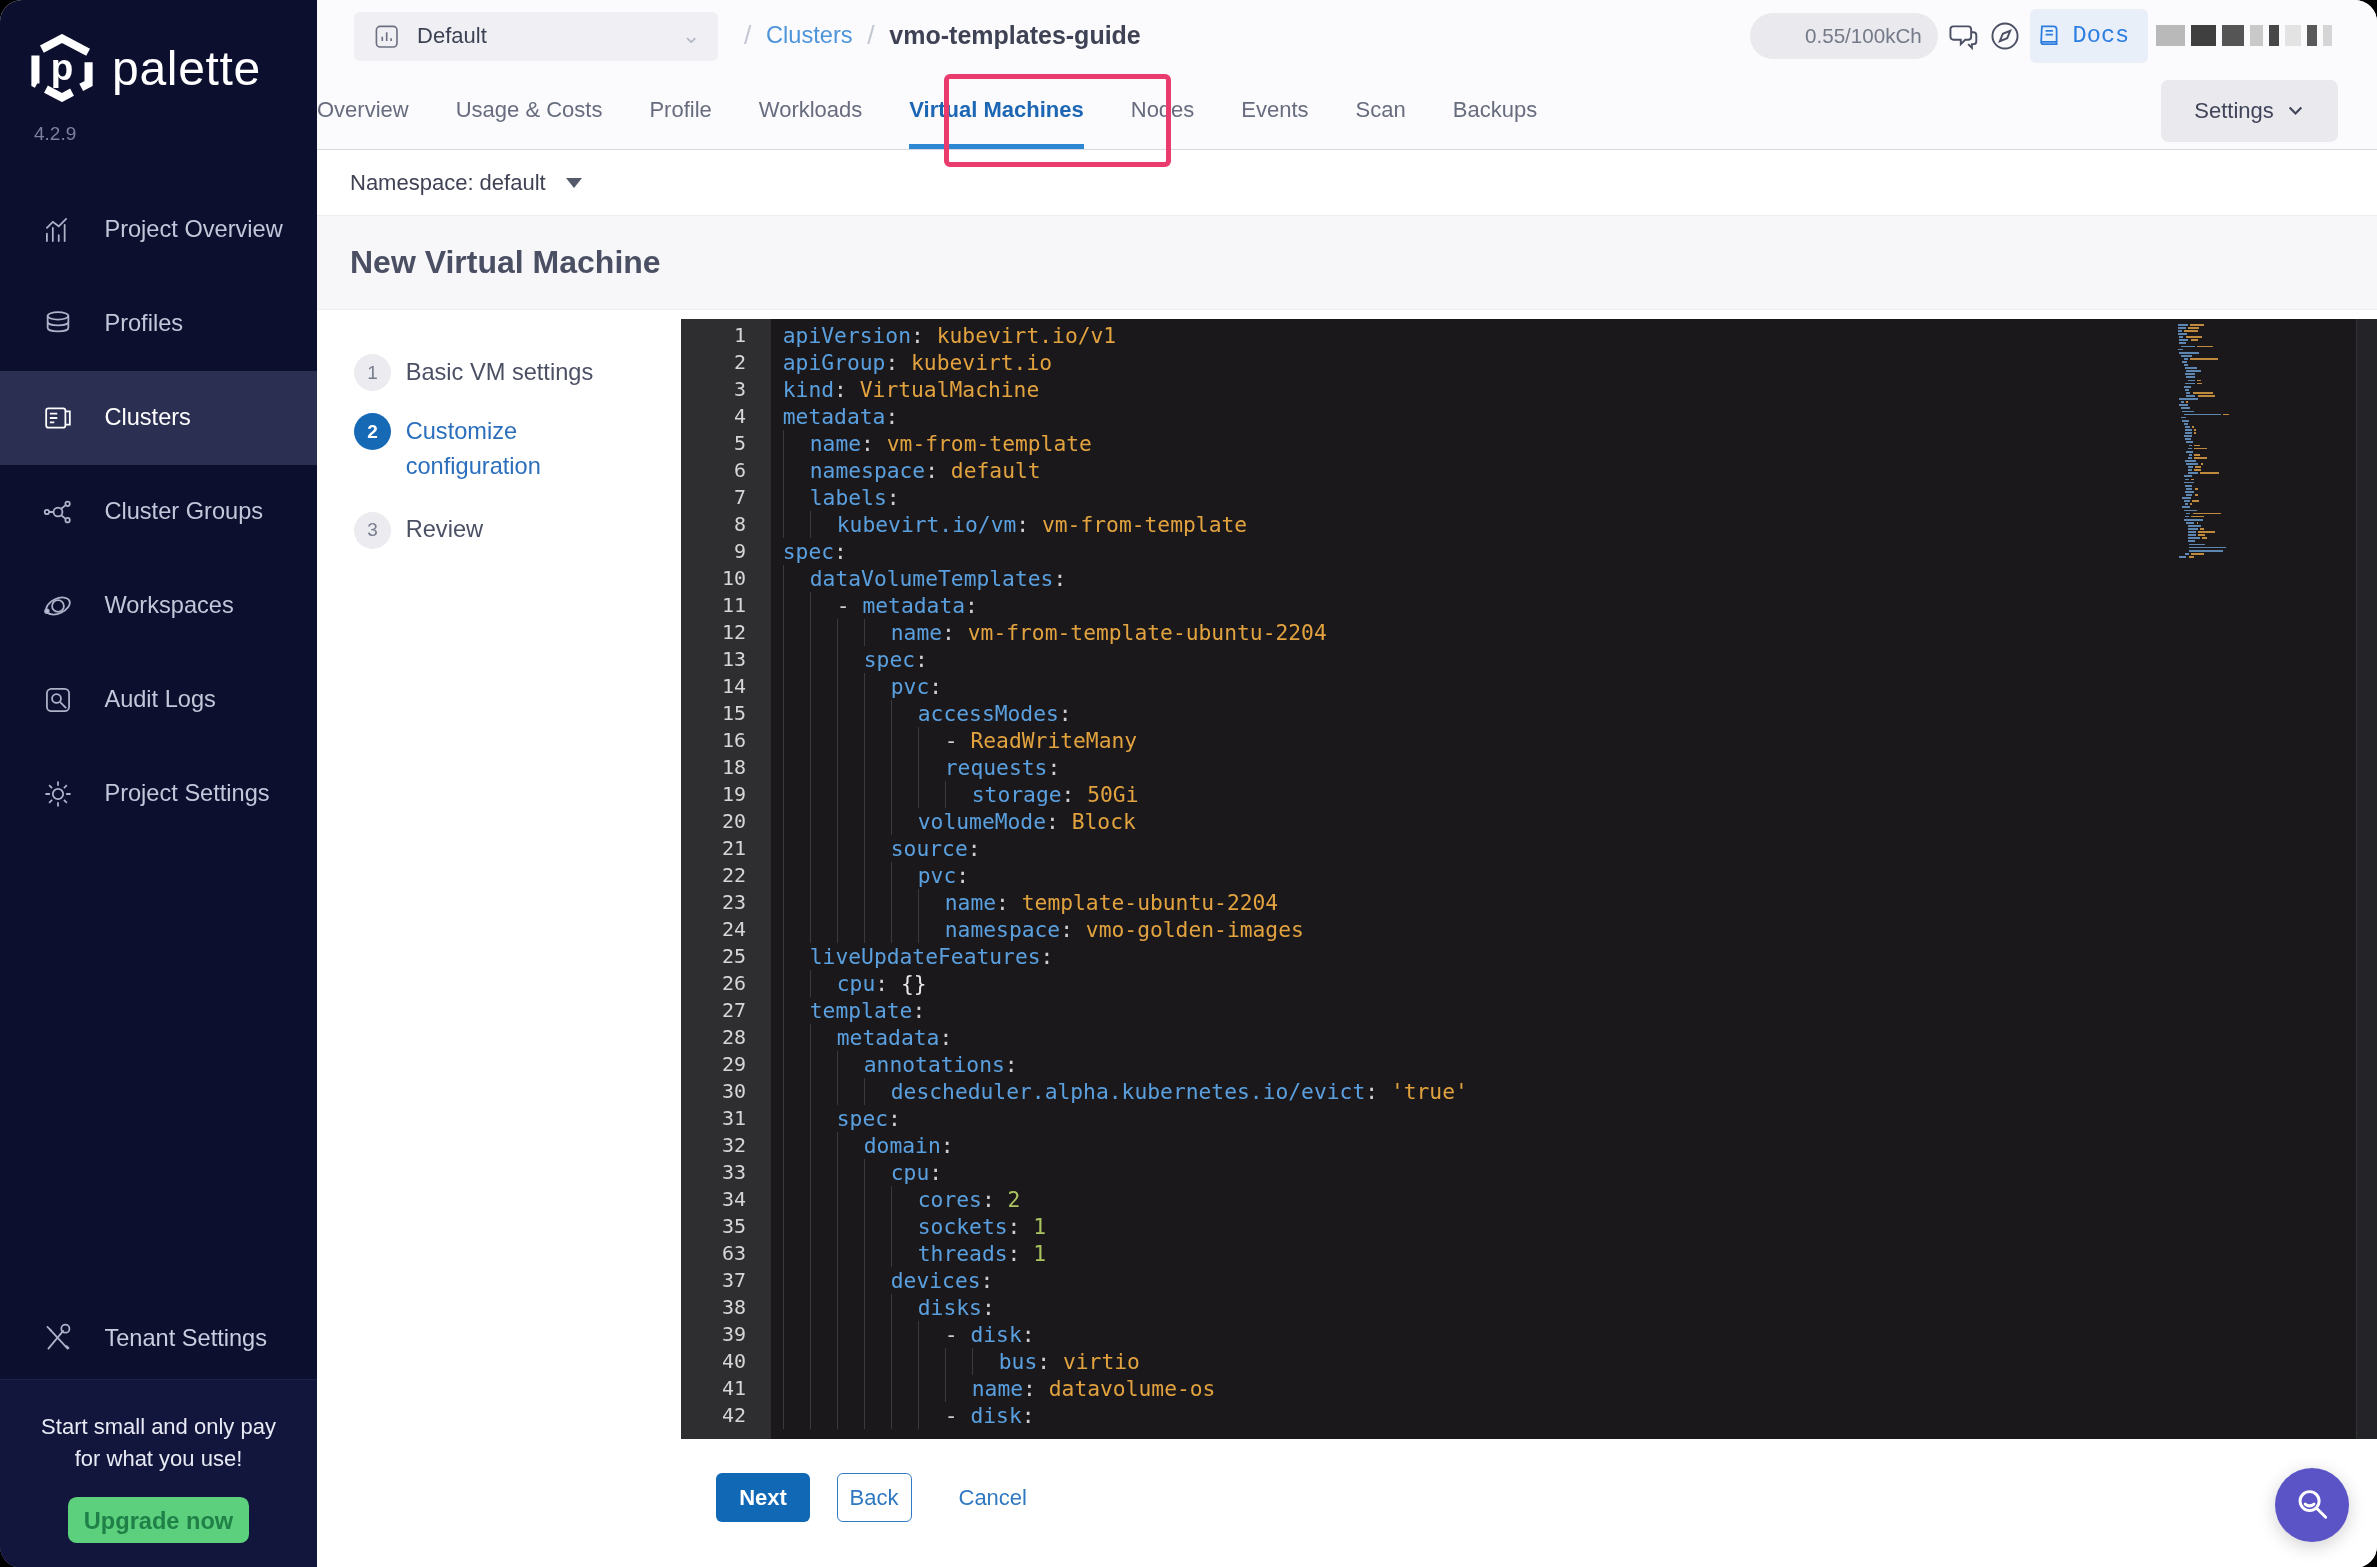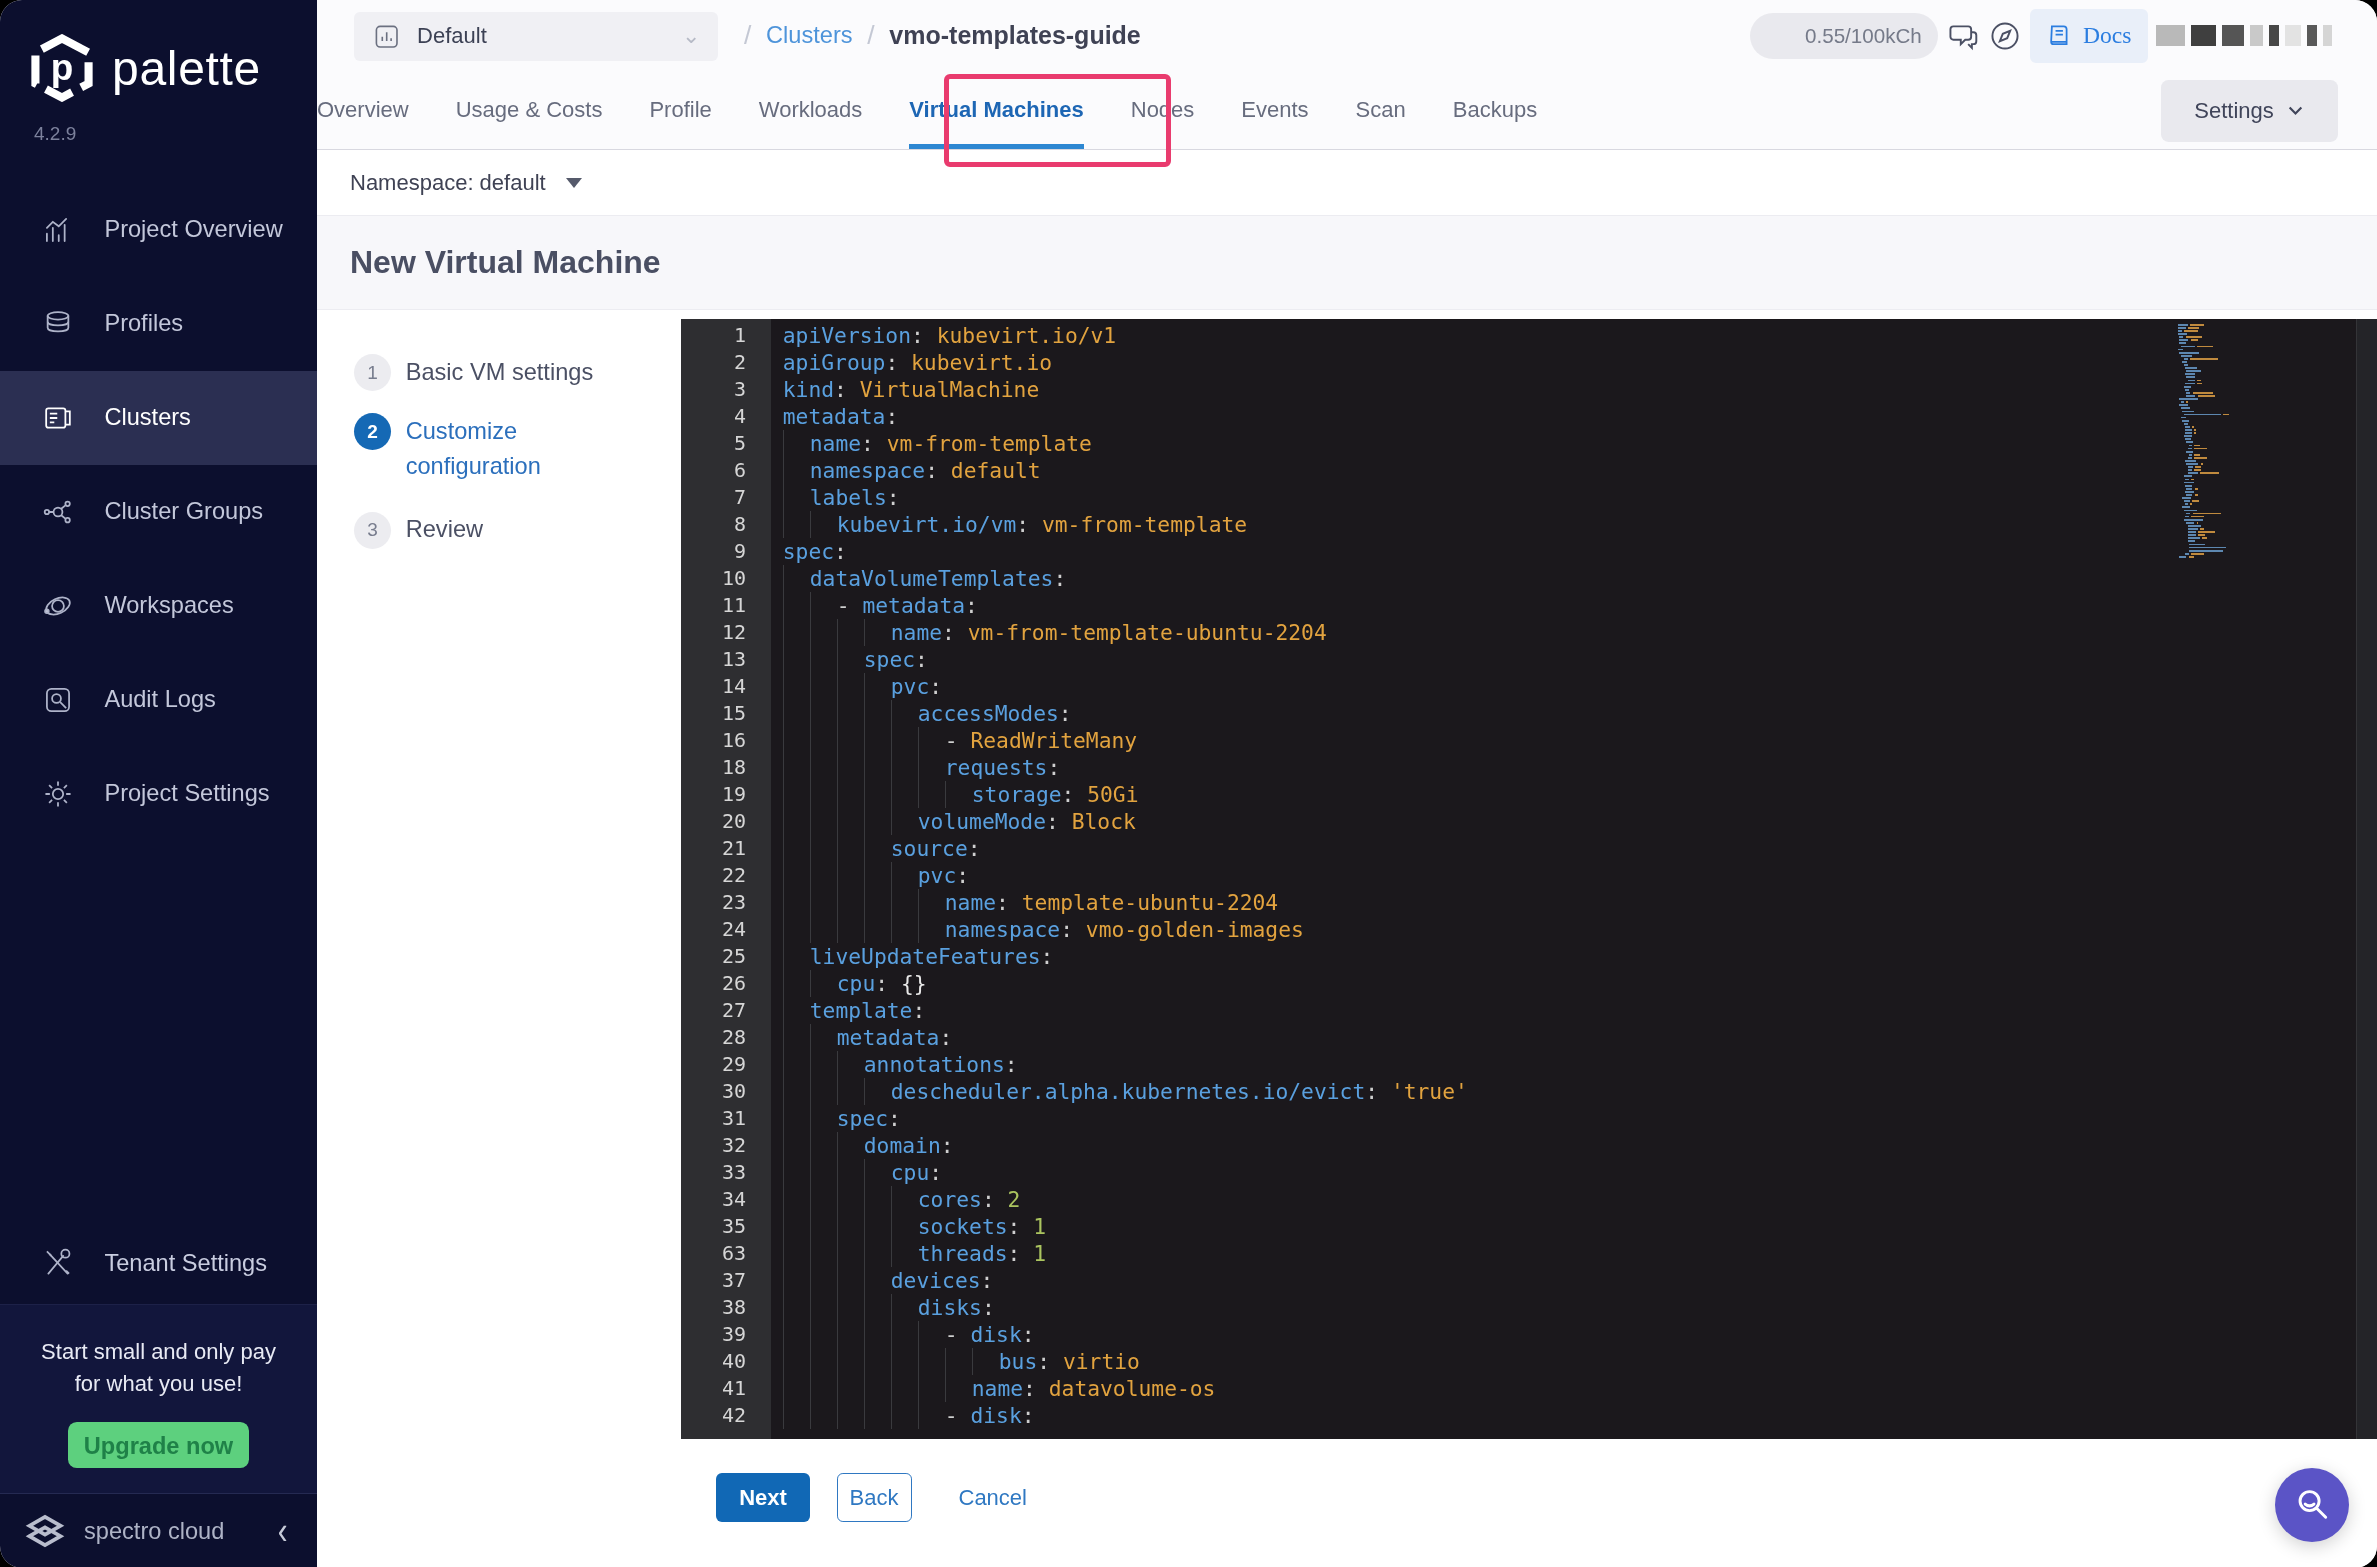--- a/index.html
+++ b/index.html
@@ -34,21 +34,21 @@
   .proj-dd svg{width:29.4px;height:29.4px;stroke:#6b7080;fill:none;stroke-width:2.2;}
   .proj-label{color:#3c4154;font-size:22px;margin-left:16px;flex:1;}
   .dd-chev{color:#b6bac6;font-size:22px;}
   .crumbs{position:absolute;left:427px;top:0;height:71px;display:flex;align-items:center;gap:14.7px;font-size:23.6px;}
   .crumb-sep{color:#c4c8d4;font-size:26.5px;font-weight:300;}
   .crumb-link{color:#4e94da;cursor:pointer;}
   .crumb-cur{color:#3f4254;font-weight:600;font-size:25px;}
   .topbar-right{position:absolute;right:46px;top:0;height:71px;display:flex;align-items:center;gap:8px;}
   .usage-pill{width:188px;height:46px;background:#e9e9ee;border-radius:23px;display:flex;align-items:center;justify-content:flex-end;padding-right:16px;box-sizing:border-box;color:#757a89;font-size:20.6px;}
   .tb-icon{width:34px;height:34px;stroke:#4b5064;fill:none;stroke-width:2.6;cursor:pointer;}
-  .docs-btn{width:118px;height:54px;background:#e9eff9;border:none;border-radius:5.9px;display:flex;align-items:center;justify-content:center;gap:10.3px;color:#2b7de0;font-size:23.6px;cursor:pointer;font-family:Liberation Serif, serif;}
+  .docs-btn{width:118px;height:54px;background:#e9eff9;border:none;border-radius:5.9px;display:flex;align-items:center;gap:10.3px;color:#2b7de0;font-size:23.6px;cursor:pointer;font-family:Liberation Mono, monospace;}
   .docs-btn svg{width:26.5px;height:26.5px;stroke:#2b7de0;fill:none;stroke-width:2.4;}
   .redacted{display:flex;align-items:center;gap:5.9px;}
   .redacted div{height:20.6px;}
 
   
   .tabsbar{position:absolute;left:317px;top:71px;width:2061px;height:79px;background:#fbfbfd;border-bottom:1.5px solid #d8d8e0;box-sizing:border-box;}
   .tabs{display:flex;gap:47px;height:100%;align-items:stretch;}
   .tab{display:flex;align-items:center;color:#676c7e;font-size:22px;cursor:pointer;position:relative;white-space:nowrap;}
   .tab.active{color:#1d66b4;font-weight:700;}
   .tab.active::after{content:"";position:absolute;left:0;right:0;bottom:0;height:5.2px;background:#2d87d2;}
@@ -180,28 +180,20 @@
           <path d="M8 6 L14 12 M34 32 l4 4"></path>
       </svg>
       <span>Tenant Settings</span>
     </div>
     <div class="promo">
       <div class="promo-text">
         <div>Start small and only pay</div>
         <div>for what you use!</div>
       </div>
       <button class="upgrade-btn">Upgrade now</button>
-    </div>
-    <div class="side-footer">
-      <svg class="spectro-logo" viewBox="0 0 62 62">
-        <path d="M10 24 L31 12 L52 24 L31 36 Z" fill="none" stroke="#b9bdcd" stroke-width="5"></path>
-        <path d="M10 38 L31 26 L52 38 L31 50 Z" fill="none" stroke="#b9bdcd" stroke-width="5"></path>
-      </svg>
-      <span class="footer-brand">spectro cloud</span>
-      <span class="collapse">‹</span>
     </div>
   </aside>
 
   <header class="topbar">
     <div class="proj-dd">
       <svg viewBox="0 0 40 40">
         <rect x="6" y="6" width="28" height="28" rx="5"></rect>
           <path d="M14 26 v-6 M20 26 v-12 M26 26 v-4"></path>
       </svg>
       <span class="proj-label">Default</span>

